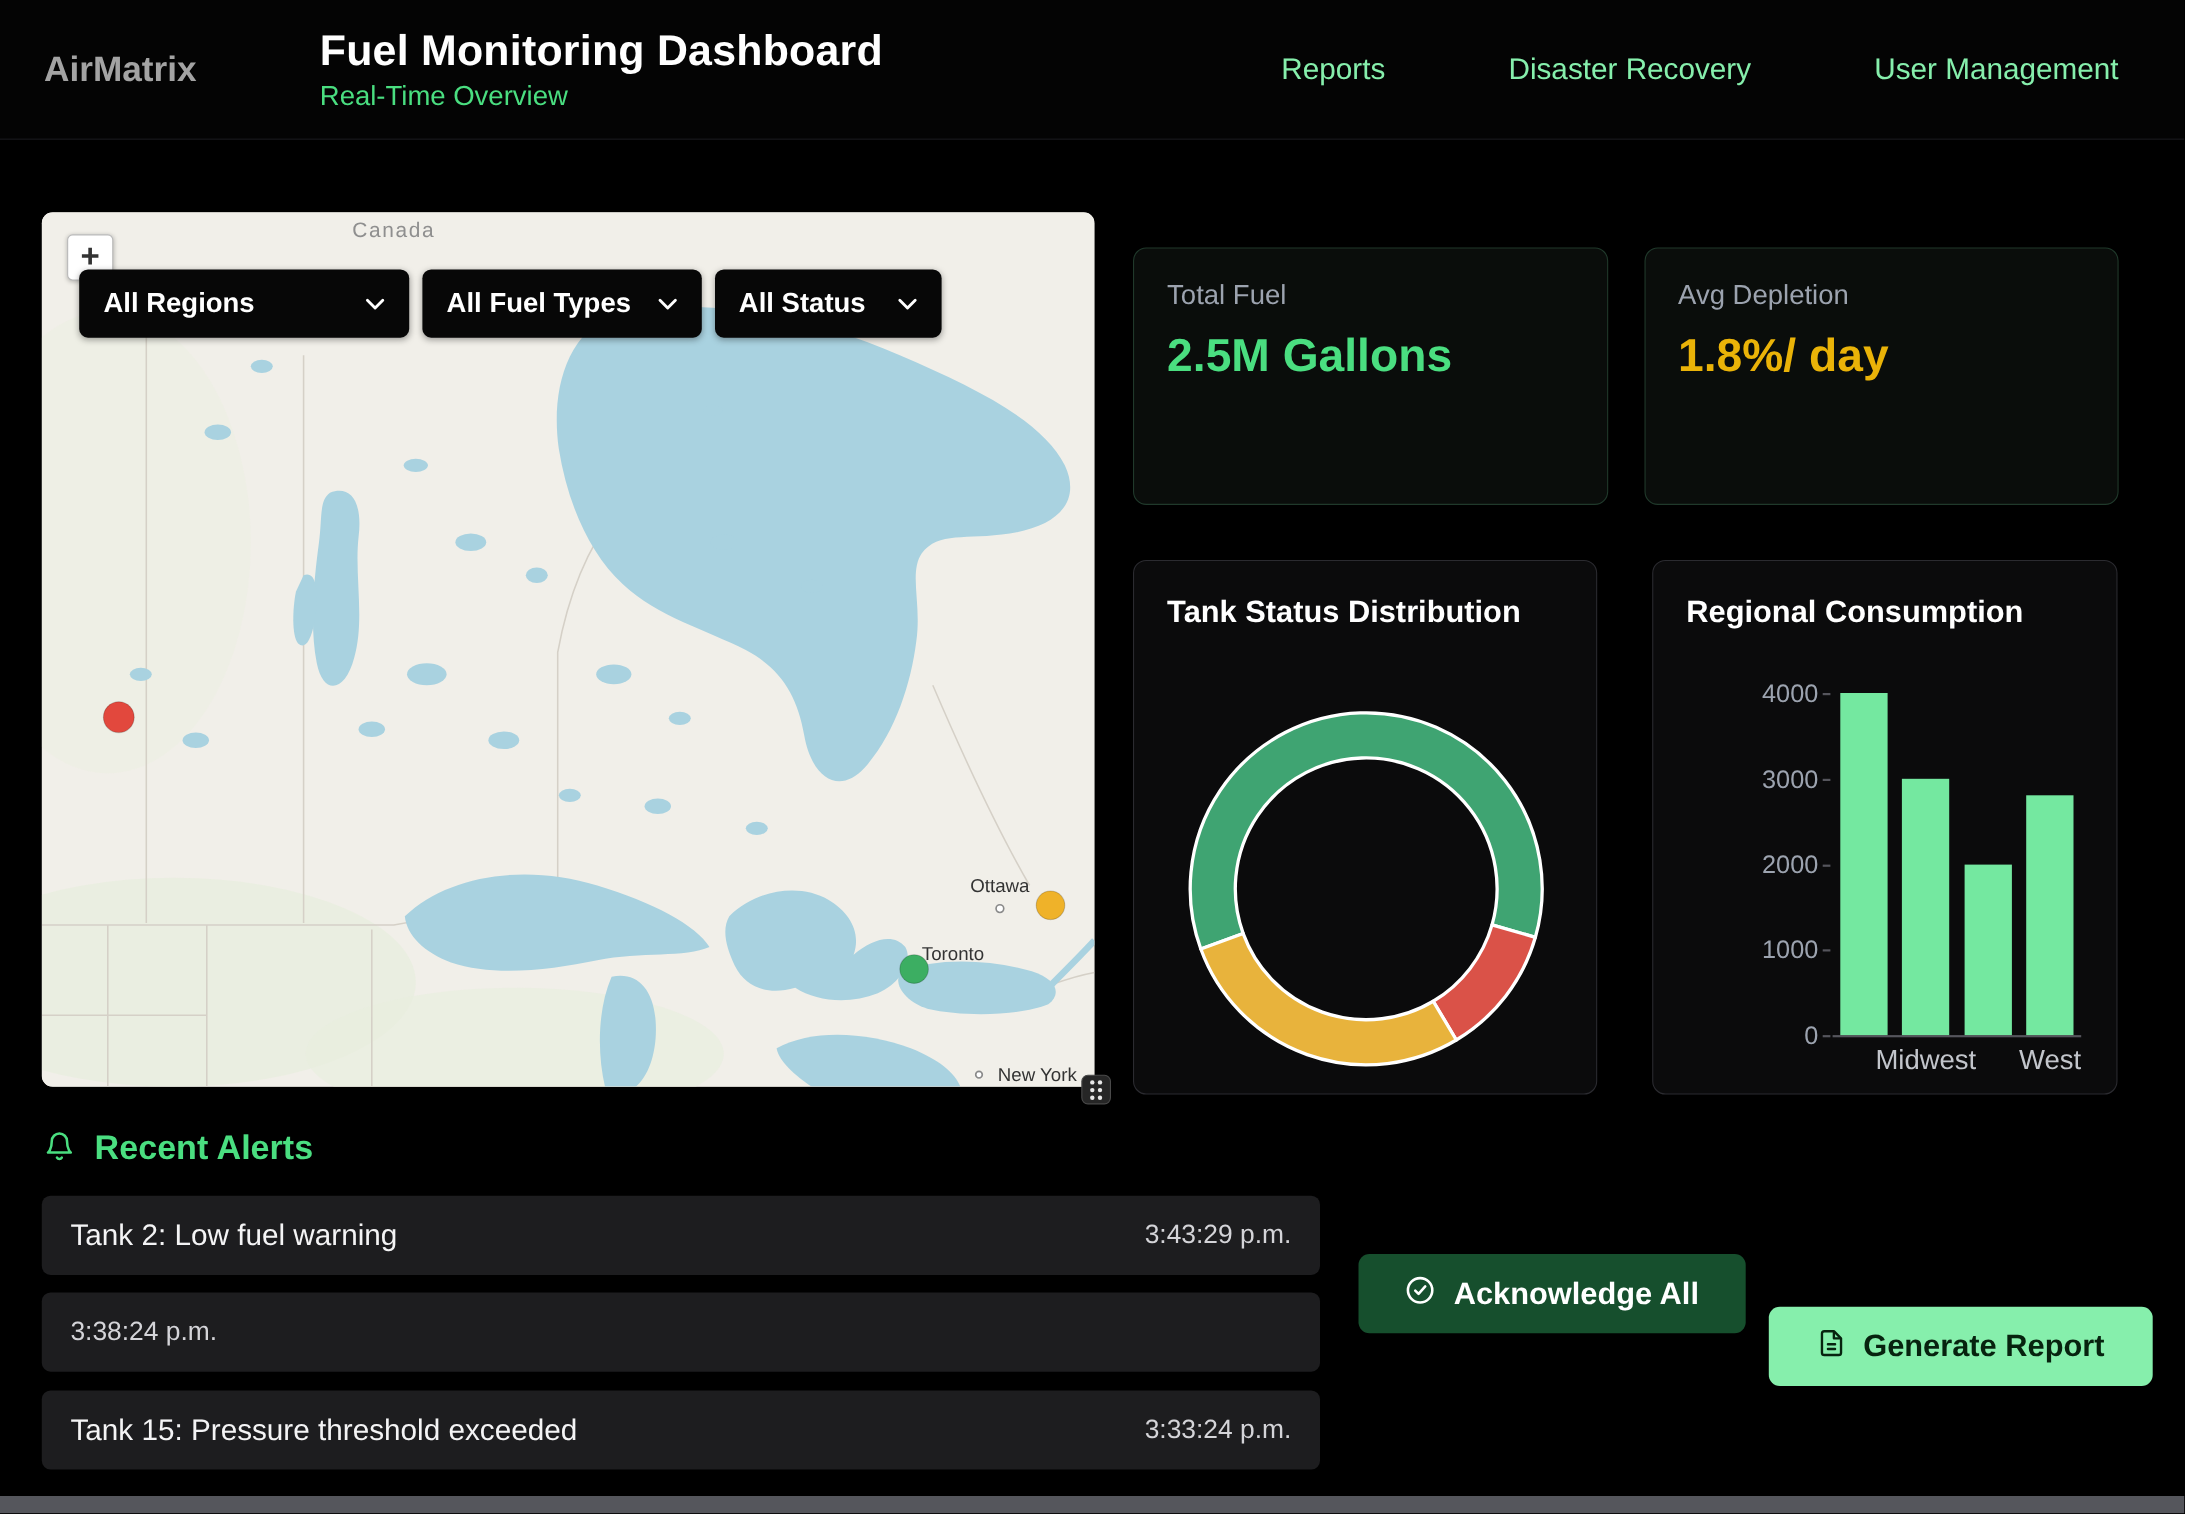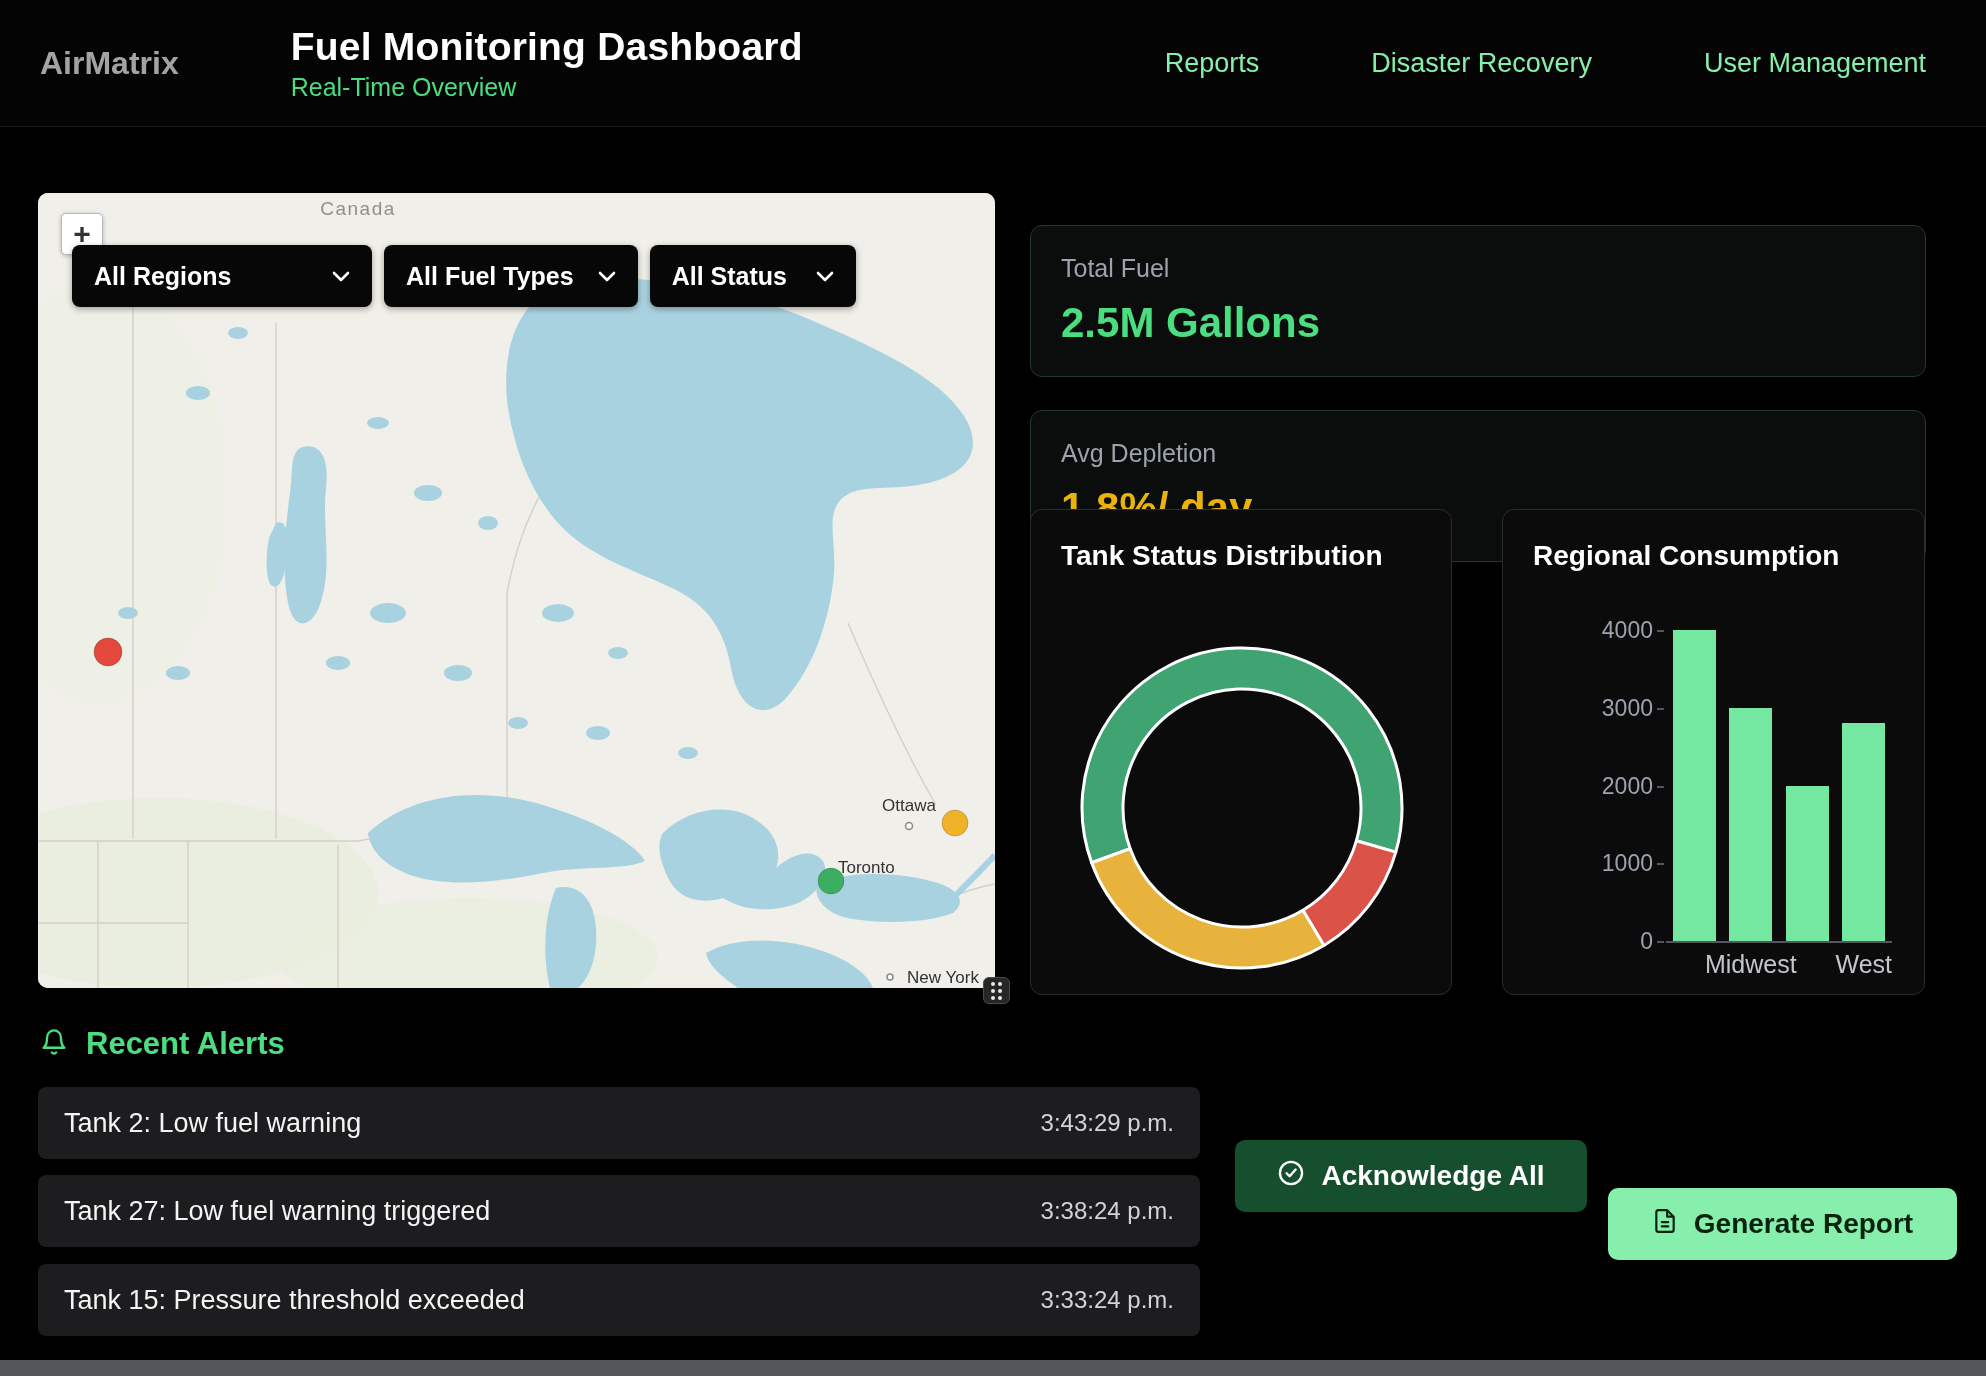--- a/index.html
+++ b/index.html
@@ -36,21 +36,21 @@
   .dd .chev { margin-left:24px; display:flex; }
 
   .grip { position:absolute; left:983px; top:977px; width:27px; height:27px;
           background:#262626; border:1px solid #4a4a4a; border-radius:6px; z-index:5;
           display:grid; grid-template-columns:repeat(2,4px); grid-template-rows:repeat(3,4px);
           gap:3px; place-content:center; cursor:grab; }
   .grip i { width:4px; height:4px; border-radius:50%; background:#e8e8e8; }
 
   
   .stats { position:absolute; left:1030px; top:225px; width:896px; height:234px;
-           display:flex; gap:33px;flex-direction:column; }
+           display:flex; gap:33px; }
   .stat-card { flex:1; background:#0a0d0b; border:1px solid #20392b; border-radius:12px;
                padding:28px 30px; }
   .stat-card .label { color:#9ca3af; font-size:25px; font-weight:500; }
   .stat-card .value { font-size:42px; font-weight:bold; margin-top:14px; line-height:1.22; }
 
   
   .chart-card { position:absolute; background:#0b0b0c; border:1px solid #2b2b30;
                 border-radius:12px; padding:30px; }
   #tank-card { left:1030px; top:509px; width:422px; height:486px; }
   #regional-card { left:1502px; top:509px; width:423px; height:486px; }
@@ -254,21 +254,20 @@
       </svg>
     </span>
     <h2>Recent Alerts</h2>
   </div>
 
   <div class="alert-row" style="top:1087px">
     <span class="msg">Tank 2: Low fuel warning</span>
     <span class="time">3:43:29 p.m.</span>
   </div>
   <div class="alert-row" style="top:1175px">
-    <span class="msg">Tank 27: Low fuel warning triggered</span>
     <span class="time">3:38:24 p.m.</span>
   </div>
   <div class="alert-row" style="top:1264px">
     <span class="msg">Tank 15: Pressure threshold exceeded</span>
     <span class="time">3:33:24 p.m.</span>
   </div>
 
   <button class="btn" id="ack-btn">
     <span>
       <svg width="28" height="28" viewBox="0 0 24 24" fill="none">

